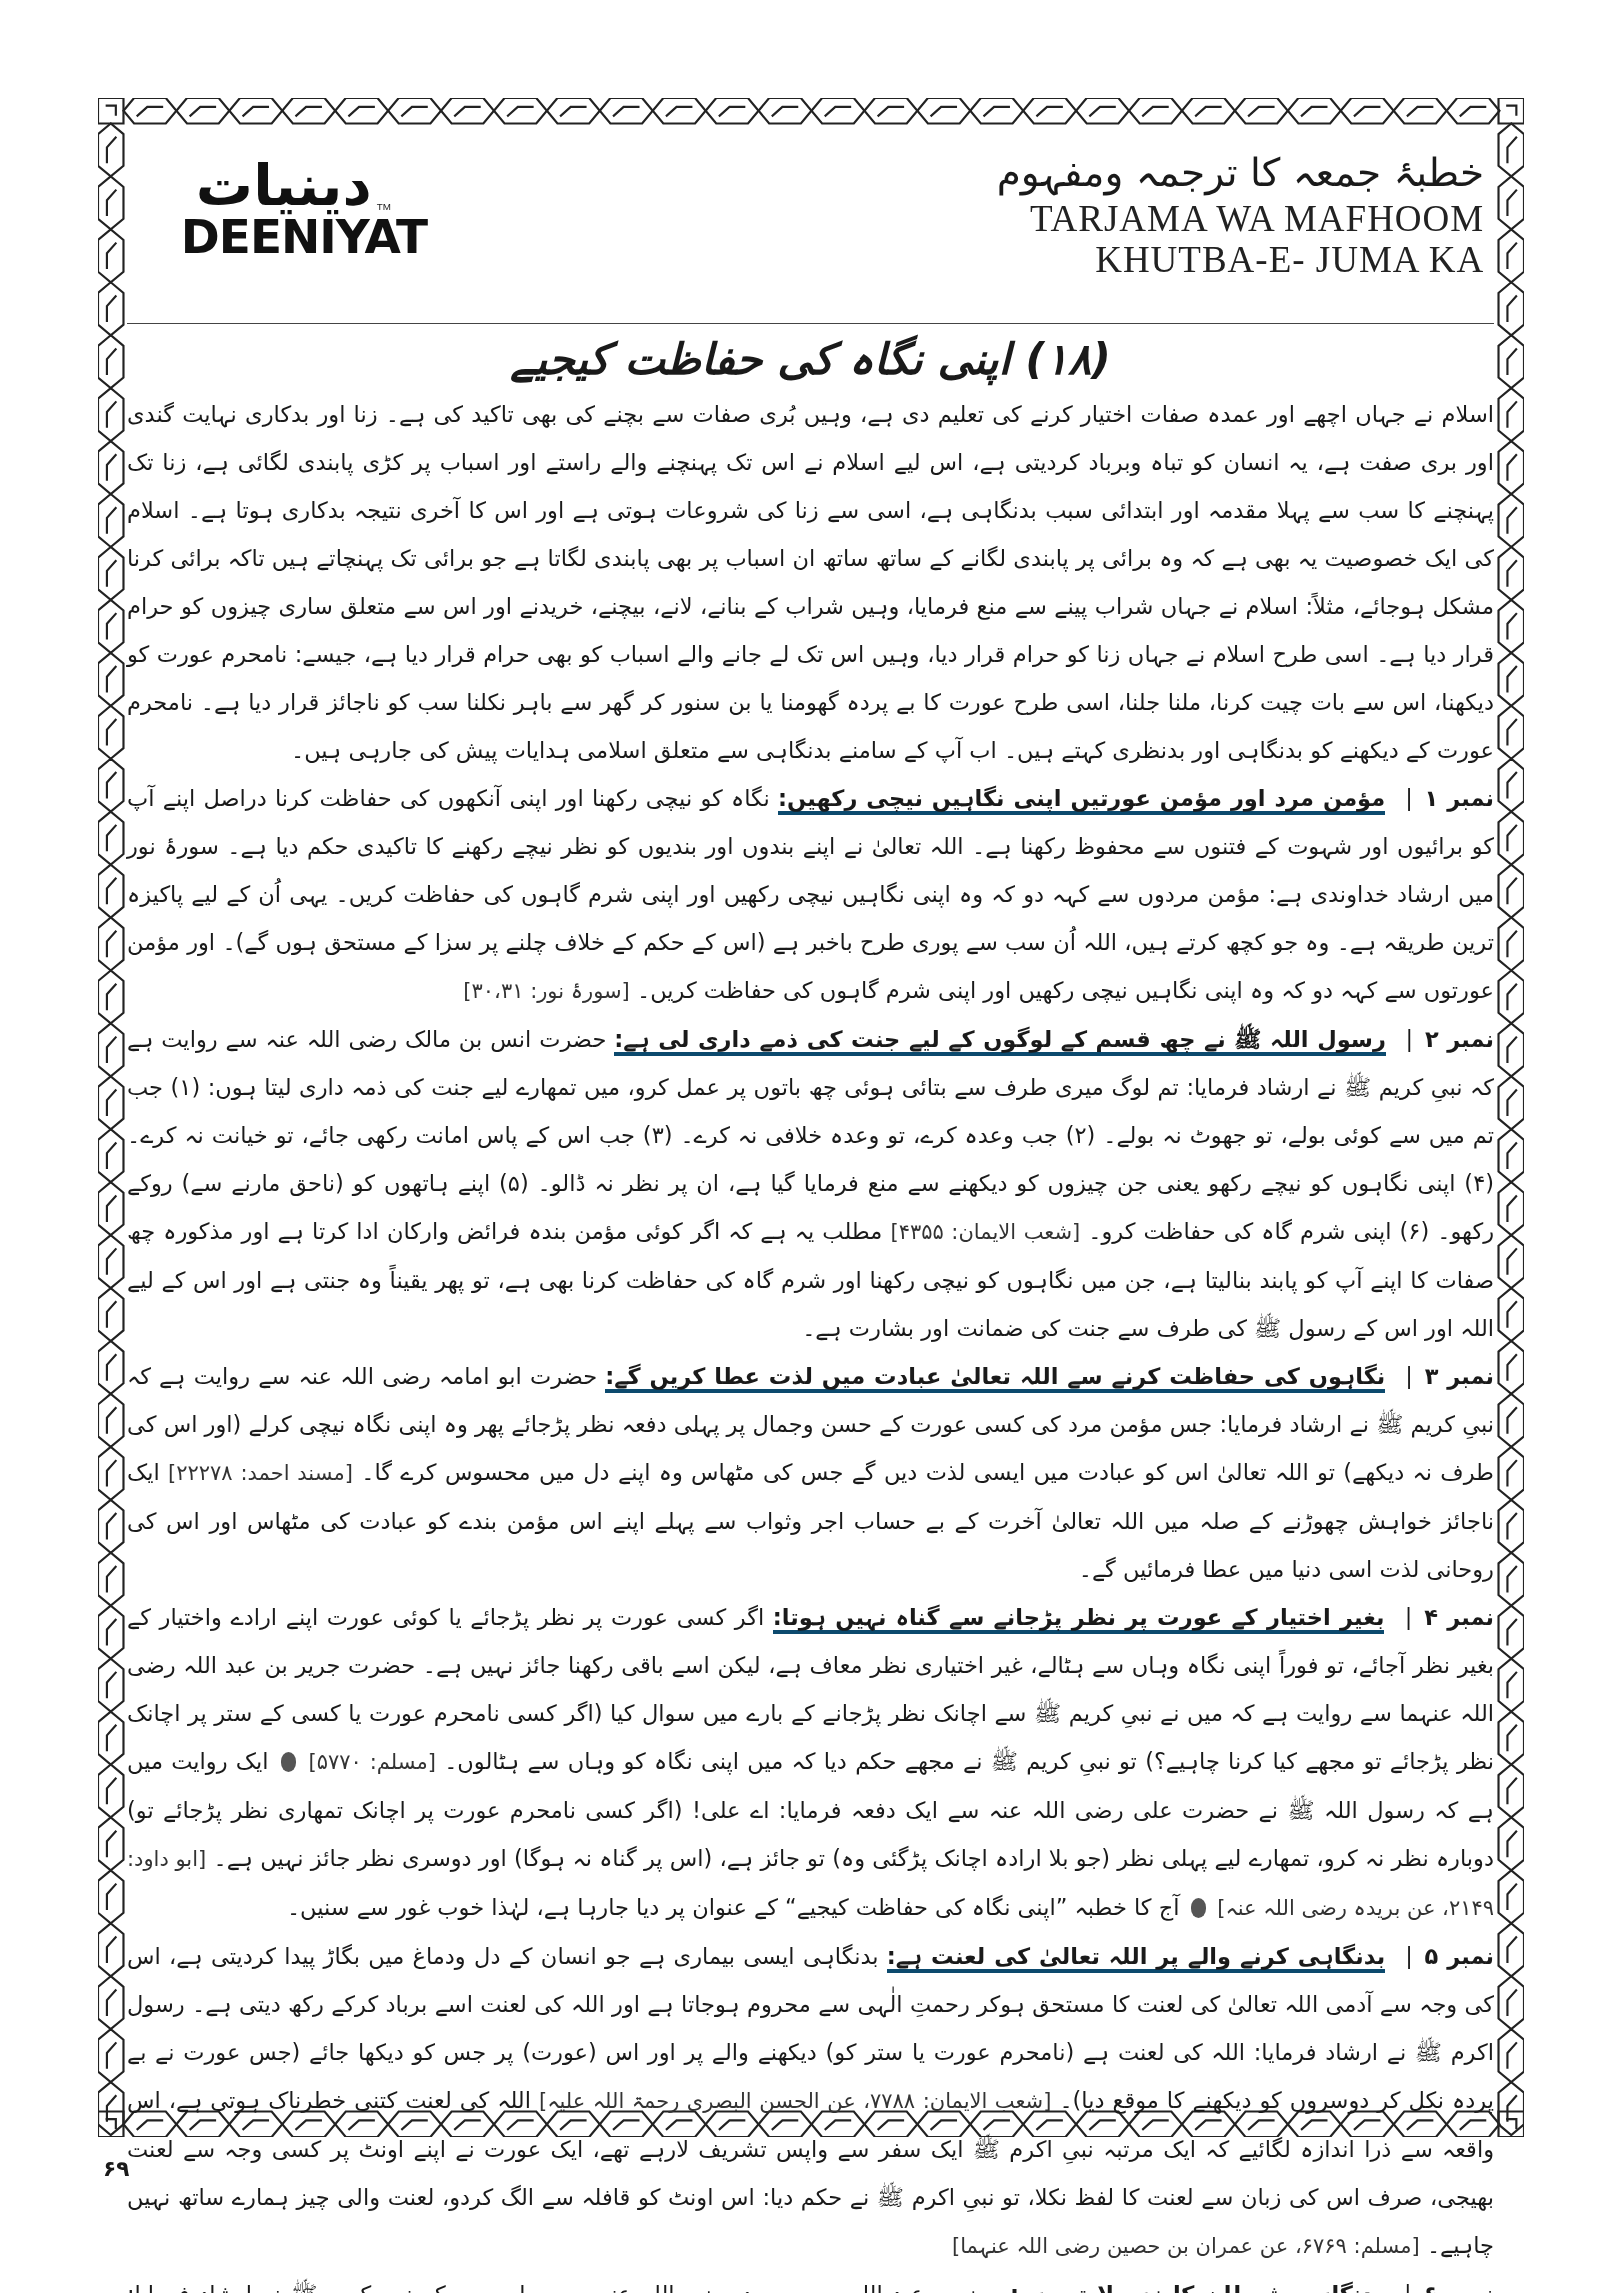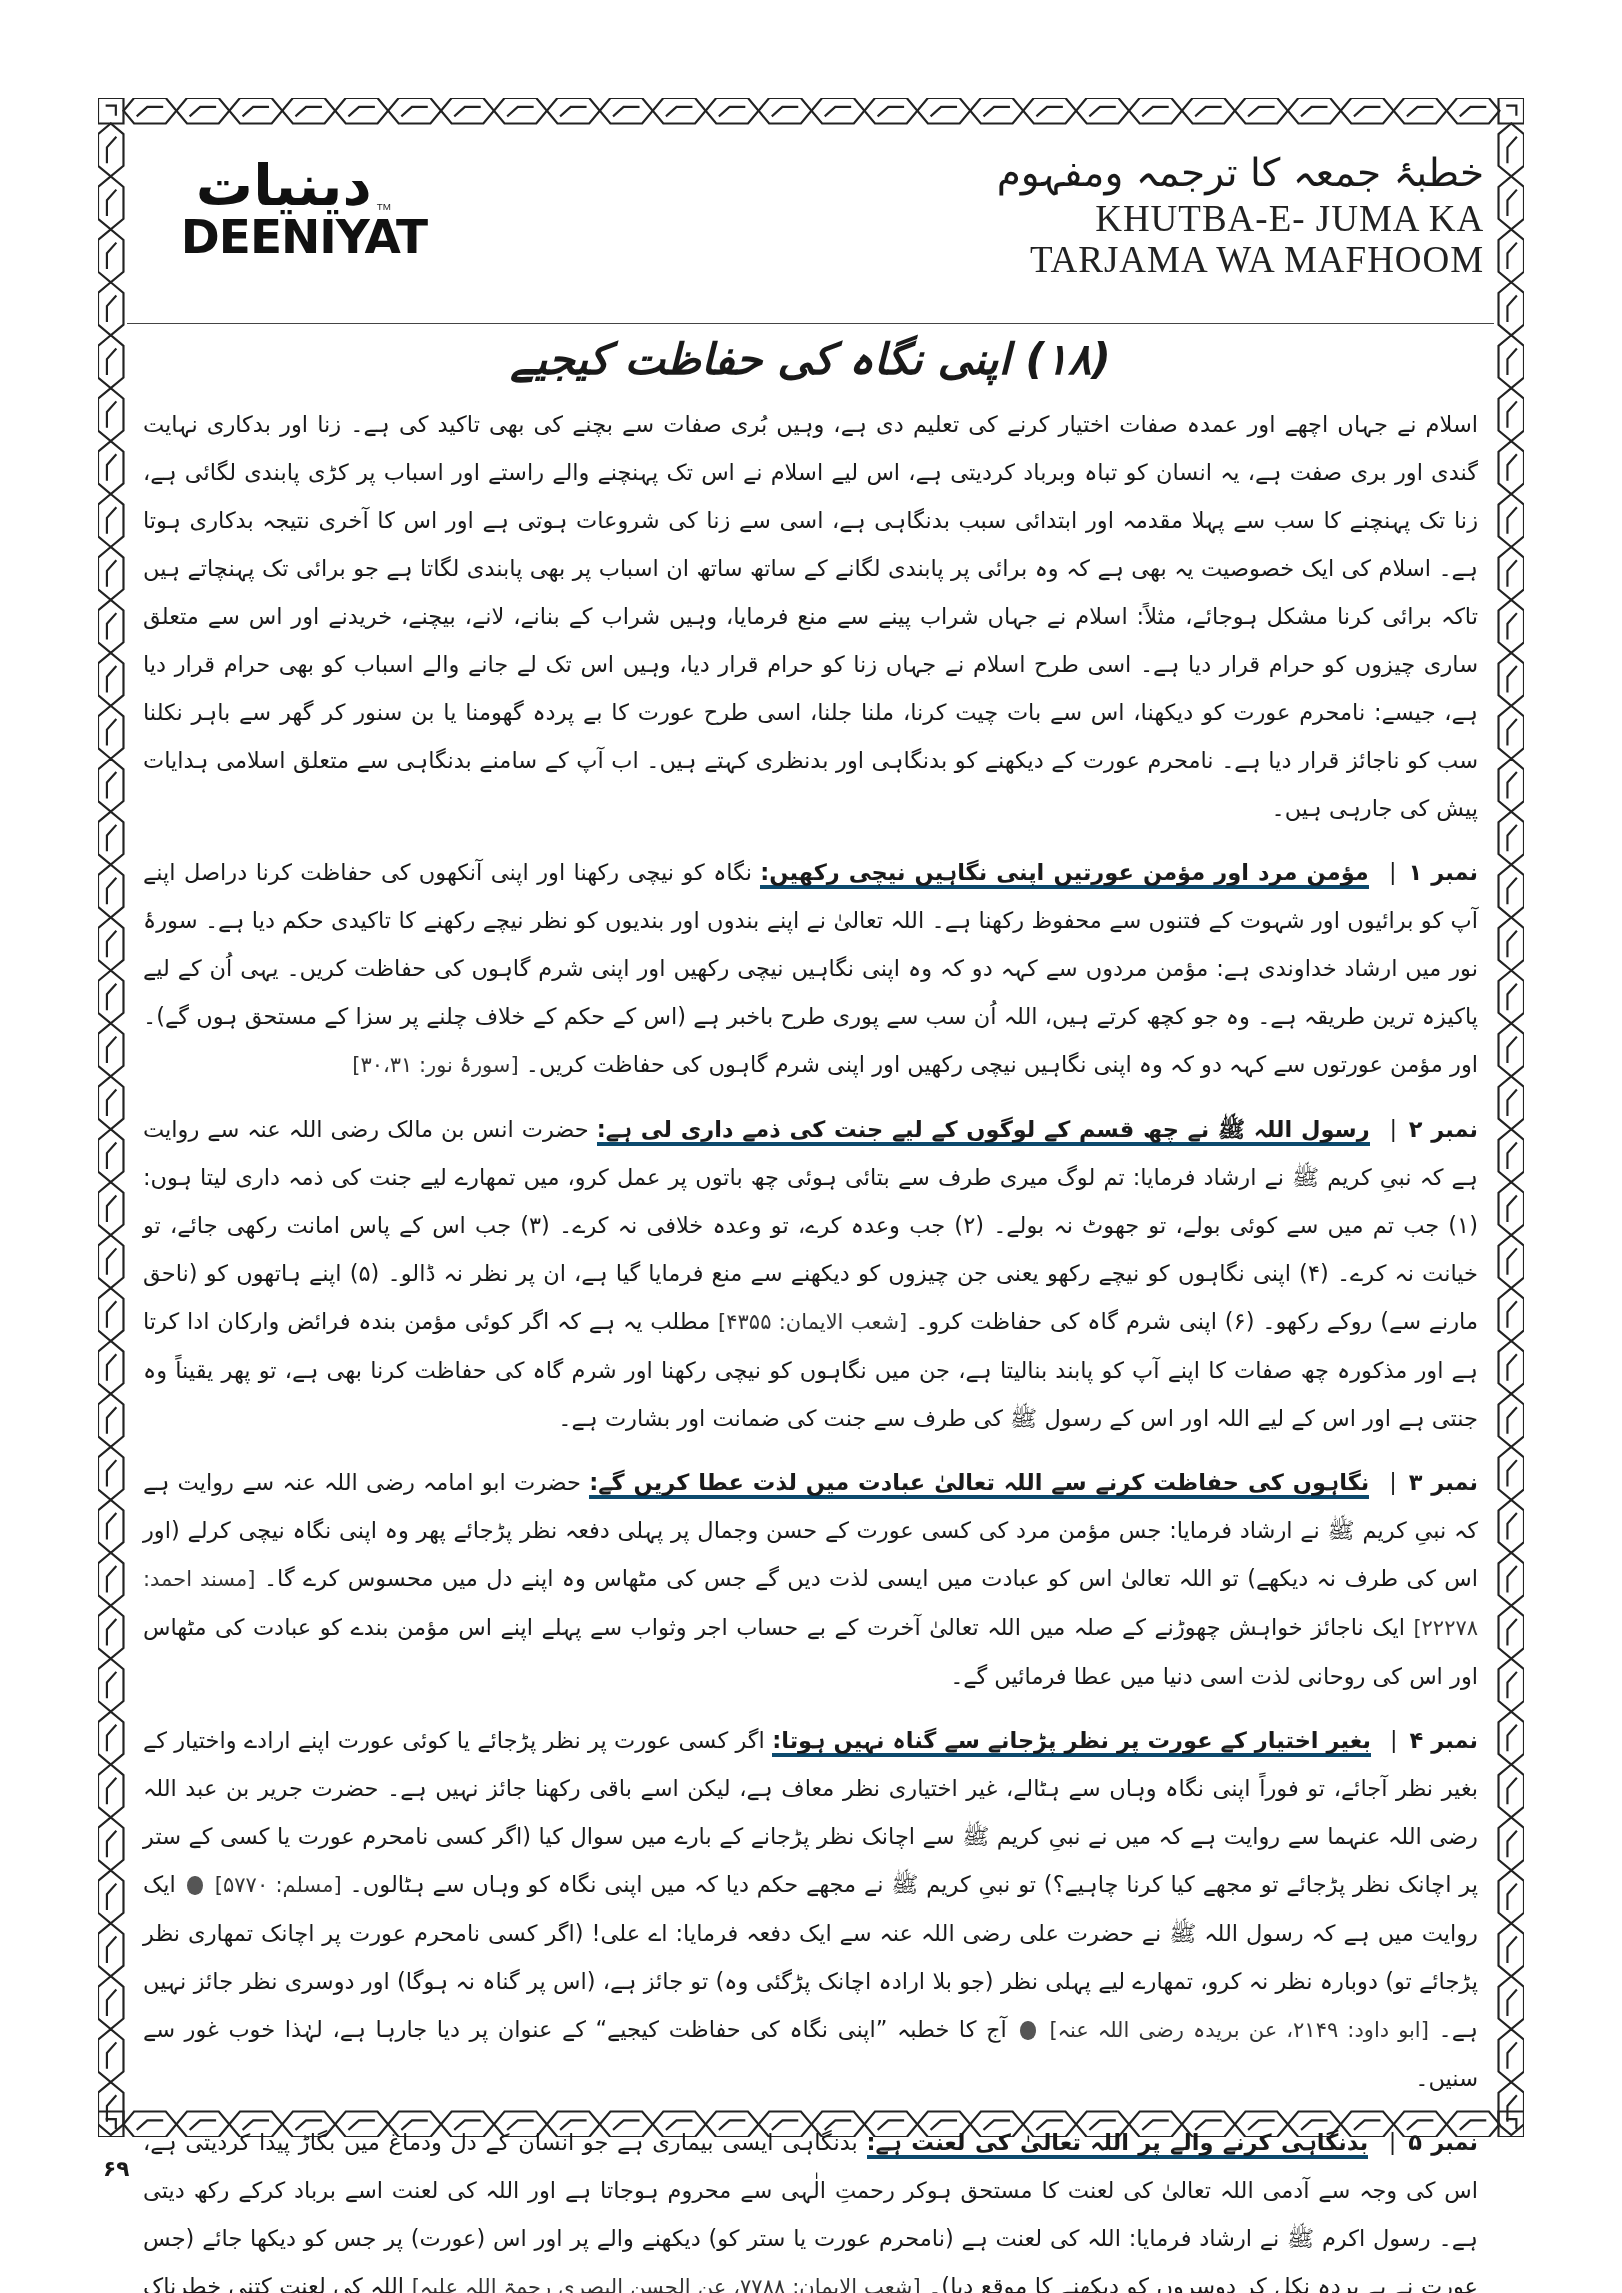--- a/index.html
+++ b/index.html
@@ -10,21 +10,21 @@
     .header { position: relative; height: 196px; border-bottom: 1.5px solid #444; }
     .logo { position: absolute; left: 9.8px; top: 29px; width: 206px; margin-left: 44px; }
     .logo-ar { font-family: "DejaVu Sans", sans-serif; font-weight: bold; font-size: 57px; line-height: 59px; direction: rtl; text-align: center; letter-spacing: -2px; color: #111; }
     .logo-en { font-family: "DejaVu Sans", sans-serif; font-weight: bold; font-size: 47px; line-height: 43px; color: #111; letter-spacing: -1px; }
     .tm { position: absolute; left: 196px; top: 45px; font-family: "Liberation Sans", sans-serif; font-size: 9.8px; }
     .title-block { position: absolute; right: 9.8px; top: 19.6px; text-align: right; }
     .title-ur { font-family: "DejaVu Serif", serif; font-size: 39px; direction: rtl; line-height: 51px; }
     .title-en { font-family: "Liberation Serif", serif; font-size: 37px; line-height: 41px; letter-spacing: 1px; color: #222; }
     .page-heading { text-align: center; direction: rtl; font-family: "DejaVu Sans", sans-serif; font-weight: bold; font-size: 43px; margin: 9.8px 0 5.9px; font-style: italic; }
     .body { direction: rtl; font-family: "DejaVu Sans", sans-serif; font-size: 22.5px; line-height: 48px; text-align: justify; }
-    .body p { margin: 16px; }
+    .body p { margin: 0; }
     .sec-num { font-weight: bold; }
     .sep { display: inline-block; margin: 0 11.8px; }
     .subhead { border-bottom: 4px solid #0c4a6e; font-weight: bold; }
     .ref { font-size: 21px; color: #333; }
     .dot { display: inline-block; width: 15.7px; height: 19.6px; border-radius: 50%; background: #555; vertical-align: middle; margin: 0 3.9px; }
     .page-num { position: absolute; left: 103px; top: 2156px; font-family: "DejaVu Sans", sans-serif; font-weight: bold; font-size: 21.6px; }
   </style>
 </head>
 <body>
 
@@ -299,22 +299,22 @@
 
 <div class="content">
   <div class="header">
     <div class="logo">
       <div class="logo-ar">دینیات</div>
       <div class="logo-en">DEENIYAT</div>
       <span class="tm">TM</span>
     </div>
     <div class="title-block">
       <div class="title-ur">خطبۂ جمعہ کا ترجمہ ومفہوم</div>
+      <div class="title-en">TARJAMA WA MAFHOOM</div>
       <div class="title-en">KHUTBA-E- JUMA KA</div>
-      <div class="title-en">TARJAMA WA MAFHOOM</div>
     </div>
   </div>
 
   <div class="page-heading">(۱۸) اپنی نگاہ کی حفاظت کیجیے</div>
 
   <div class="body">
     <p>اسلام نے جہاں اچھے اور عمدہ صفات اختیار کرنے کی تعلیم دی ہے، وہیں بُری صفات سے بچنے کی بھی تاکید کی ہے۔ زنا اور بدکاری نہایت گندی اور بری صفت ہے، یہ انسان کو تباہ وبرباد کردیتی ہے، اس لیے اسلام نے اس تک پہنچنے والے راستے اور اسباب پر کڑی پابندی لگائی ہے، زنا تک پہنچنے کا سب سے پہلا مقدمہ اور ابتدائی سبب بدنگاہی ہے، اسی سے زنا کی شروعات ہوتی ہے اور اس کا آخری نتیجہ بدکاری ہوتا ہے۔ اسلام کی ایک خصوصیت یہ بھی ہے کہ وہ برائی پر پابندی لگانے کے ساتھ ساتھ ان اسباب پر بھی پابندی لگاتا ہے جو برائی تک پہنچاتے ہیں تاکہ برائی کرنا مشکل ہوجائے، مثلاً: اسلام نے جہاں شراب پینے سے منع فرمایا، وہیں شراب کے بنانے، لانے، بیچنے، خریدنے اور اس سے متعلق ساری چیزوں کو حرام قرار دیا ہے۔ اسی طرح اسلام نے جہاں زنا کو حرام قرار دیا، وہیں اس تک لے جانے والے اسباب کو بھی حرام قرار دیا ہے، جیسے: نامحرم عورت کو دیکھنا، اس سے بات چیت کرنا، ملنا جلنا، اسی طرح عورت کا بے پردہ گھومنا یا بن سنور کر گھر سے باہر نکلنا سب کو ناجائز قرار دیا ہے۔ نامحرم عورت کے دیکھنے کو بدنگاہی اور بدنظری کہتے ہیں۔ اب آپ کے سامنے بدنگاہی سے متعلق اسلامی ہدایات پیش کی جارہی ہیں۔</p>
 
     <p>
       <span class="sec-num">نمبر ۱</span><span class="sep">|</span>

